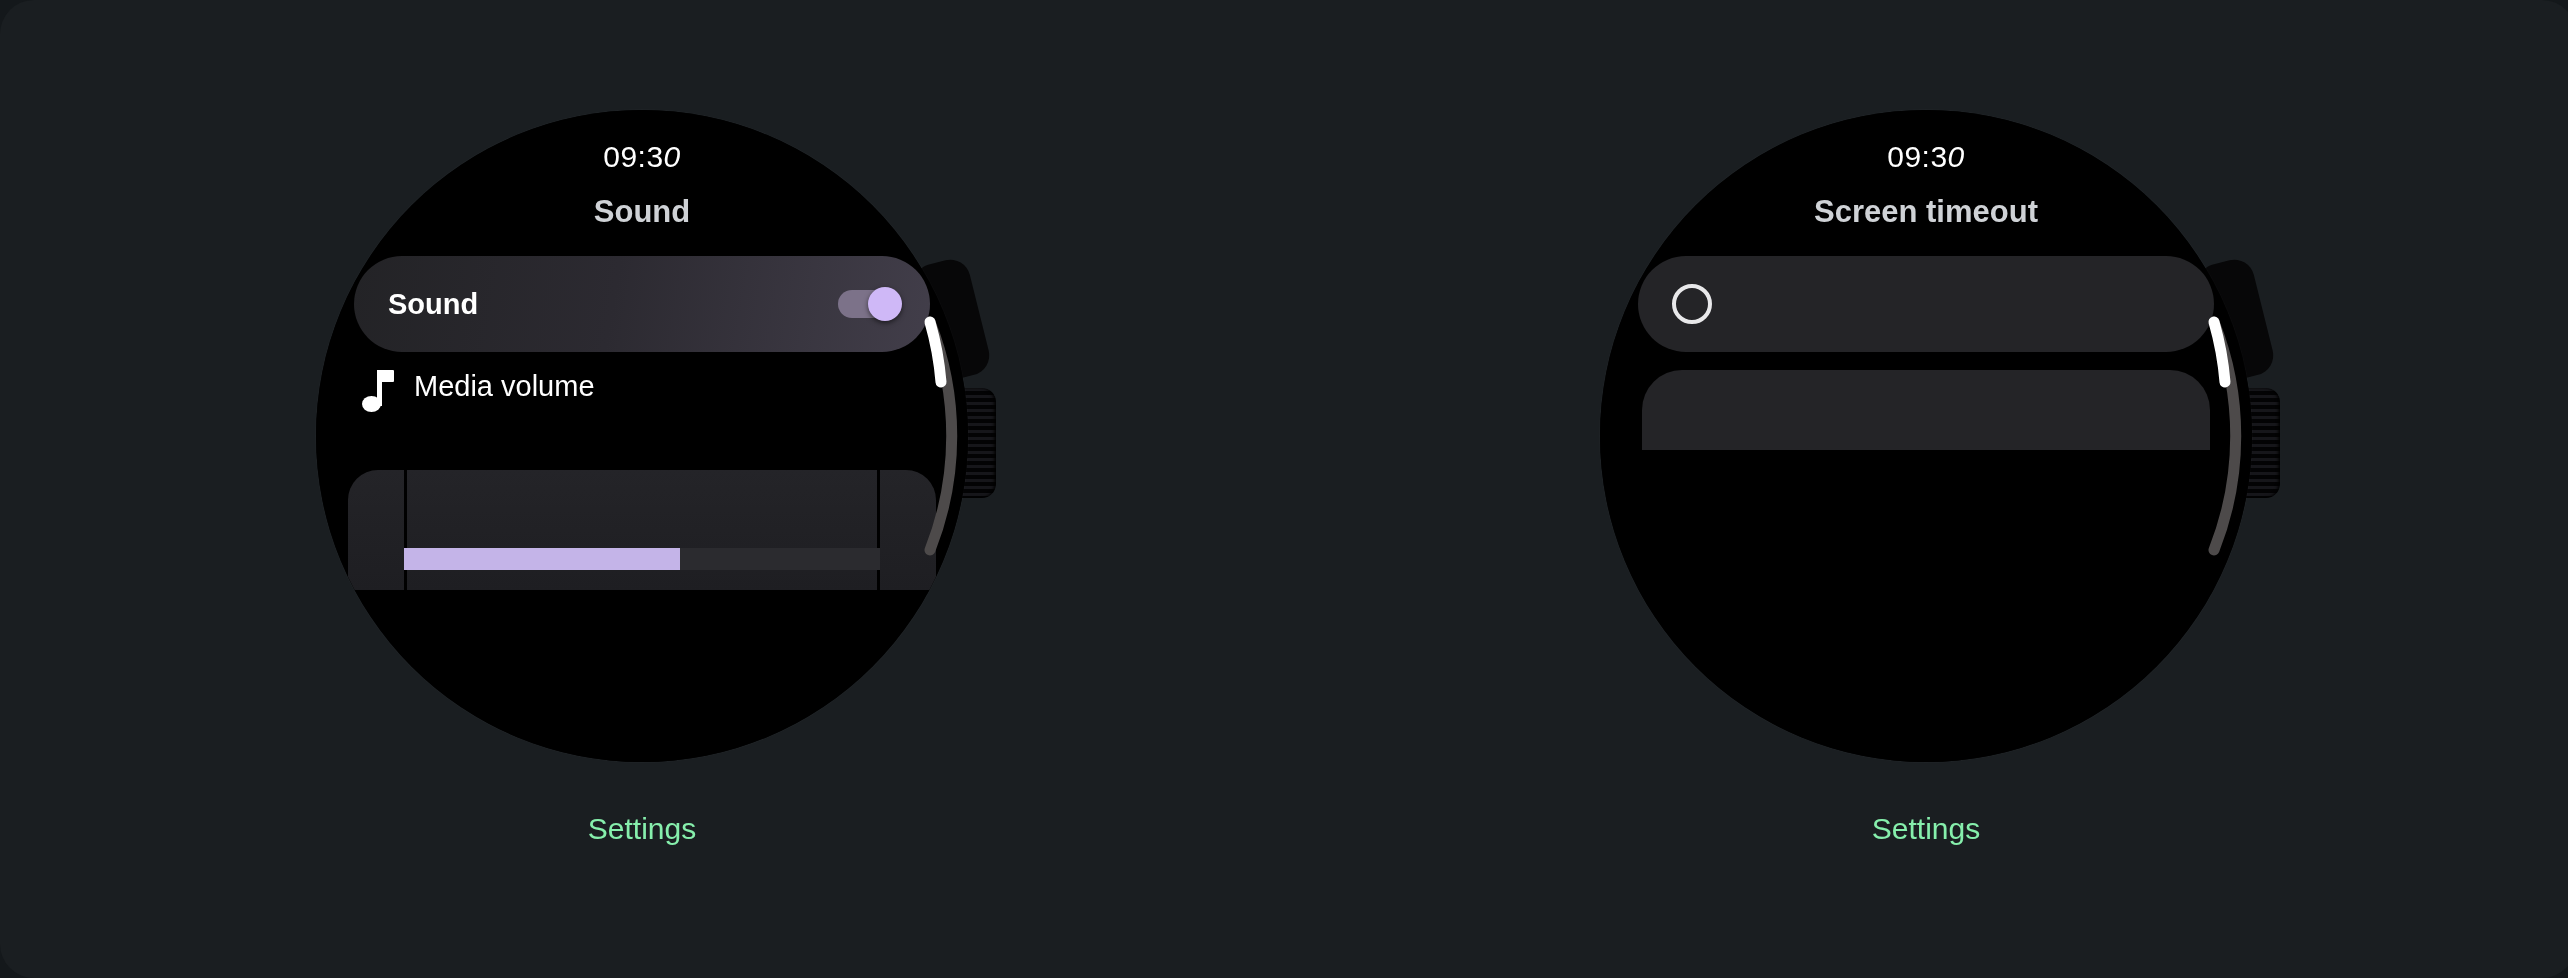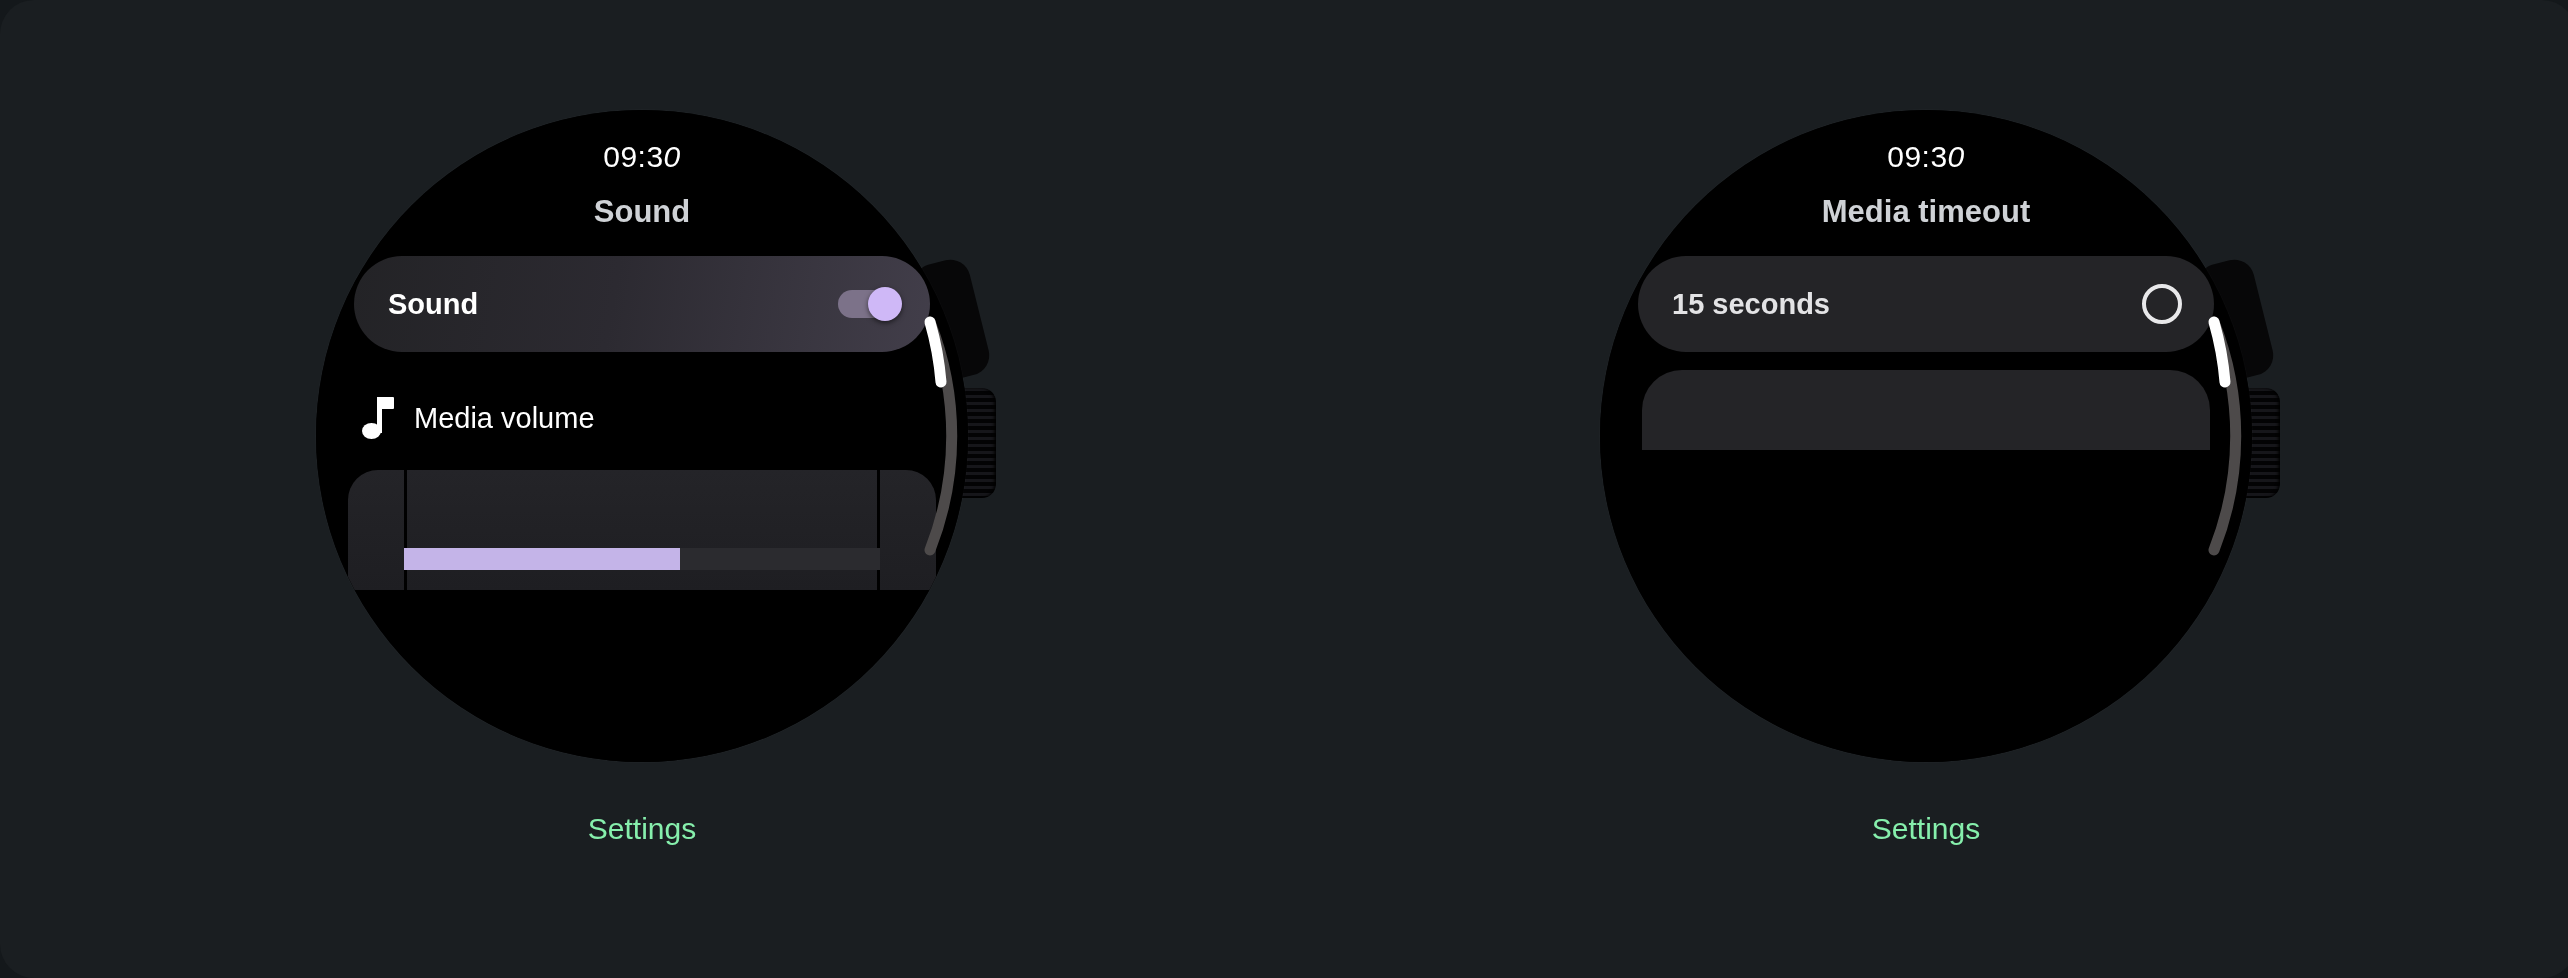--- a/index.html
+++ b/index.html
@@ -206,21 +206,20 @@
     background: #ccb6f6;
   }
   .radio.off {
     border: 4px solid #e8e8ea;
   }
 
   
   .plain-row {
     height: 96px;
     display: flex;
-    align-items: center;
     padding-left: 8px;
     margin-bottom: 4px;
   }
   .note-icon {
     width: 34px;
     height: 42px;
     position: relative;
     flex: 0 0 auto;
     margin-right: 18px;
   }
@@ -387,27 +386,26 @@
 
       <div class="side-button pusher"></div>
       <div class="side-button crown"></div>
 
       <div class="body"></div>
 
       <div class="screen">
 
         <div class="status-time"><span>09:3</span><span class="oblique">0</span></div>
 
-        <div class="screen-title">Media timeout</div>
+        <div class="screen-title">Screen timeout</div>
 
         <div class="card-list">
 
 
           <div class="card dim">
-            <div class="card-label">15 seconds</div>
             <div class="radio off"></div>
           </div>
 
           <div class="stub-card"></div>
 
         </div>
 
         <svg class="scroll-indicator" viewBox="0 0 652 652">
           <path d="M 614 212 A 310 310 0 0 1 614 440" fill="none" stroke="#4d4a4a" stroke-width="11" stroke-linecap="round"></path>
           <path d="M 614 212 A 310 310 0 0 1 625 272" fill="none" stroke="#ffffff" stroke-width="11" stroke-linecap="round"></path>

